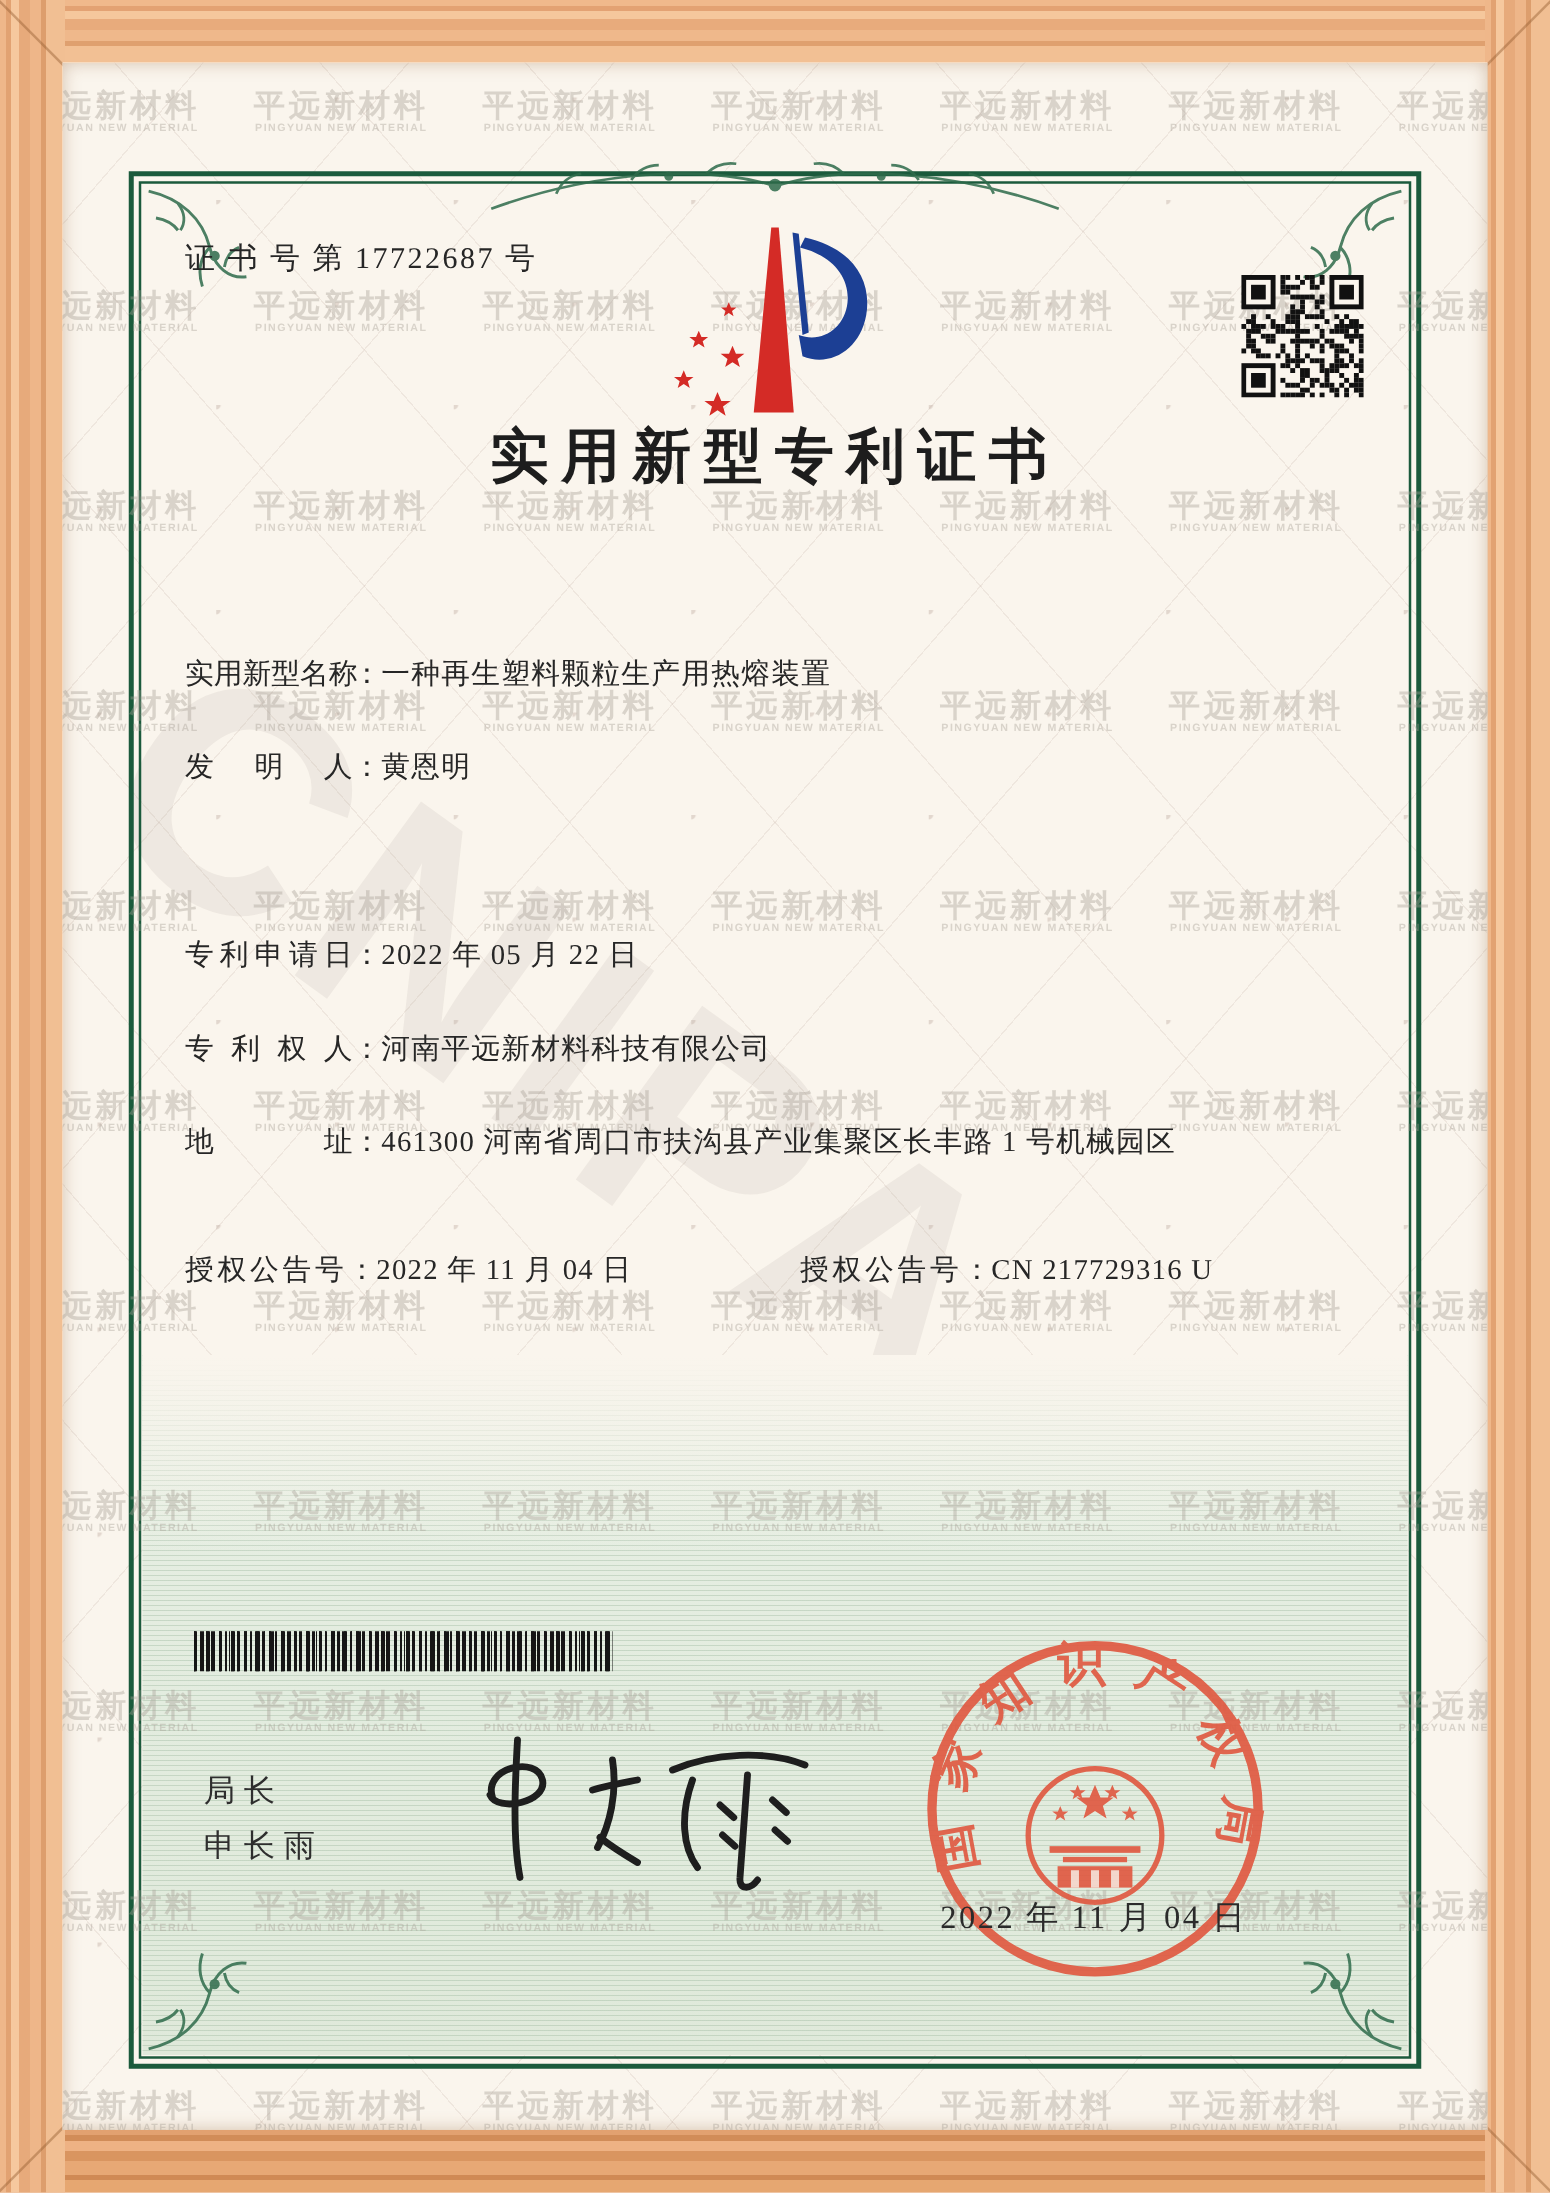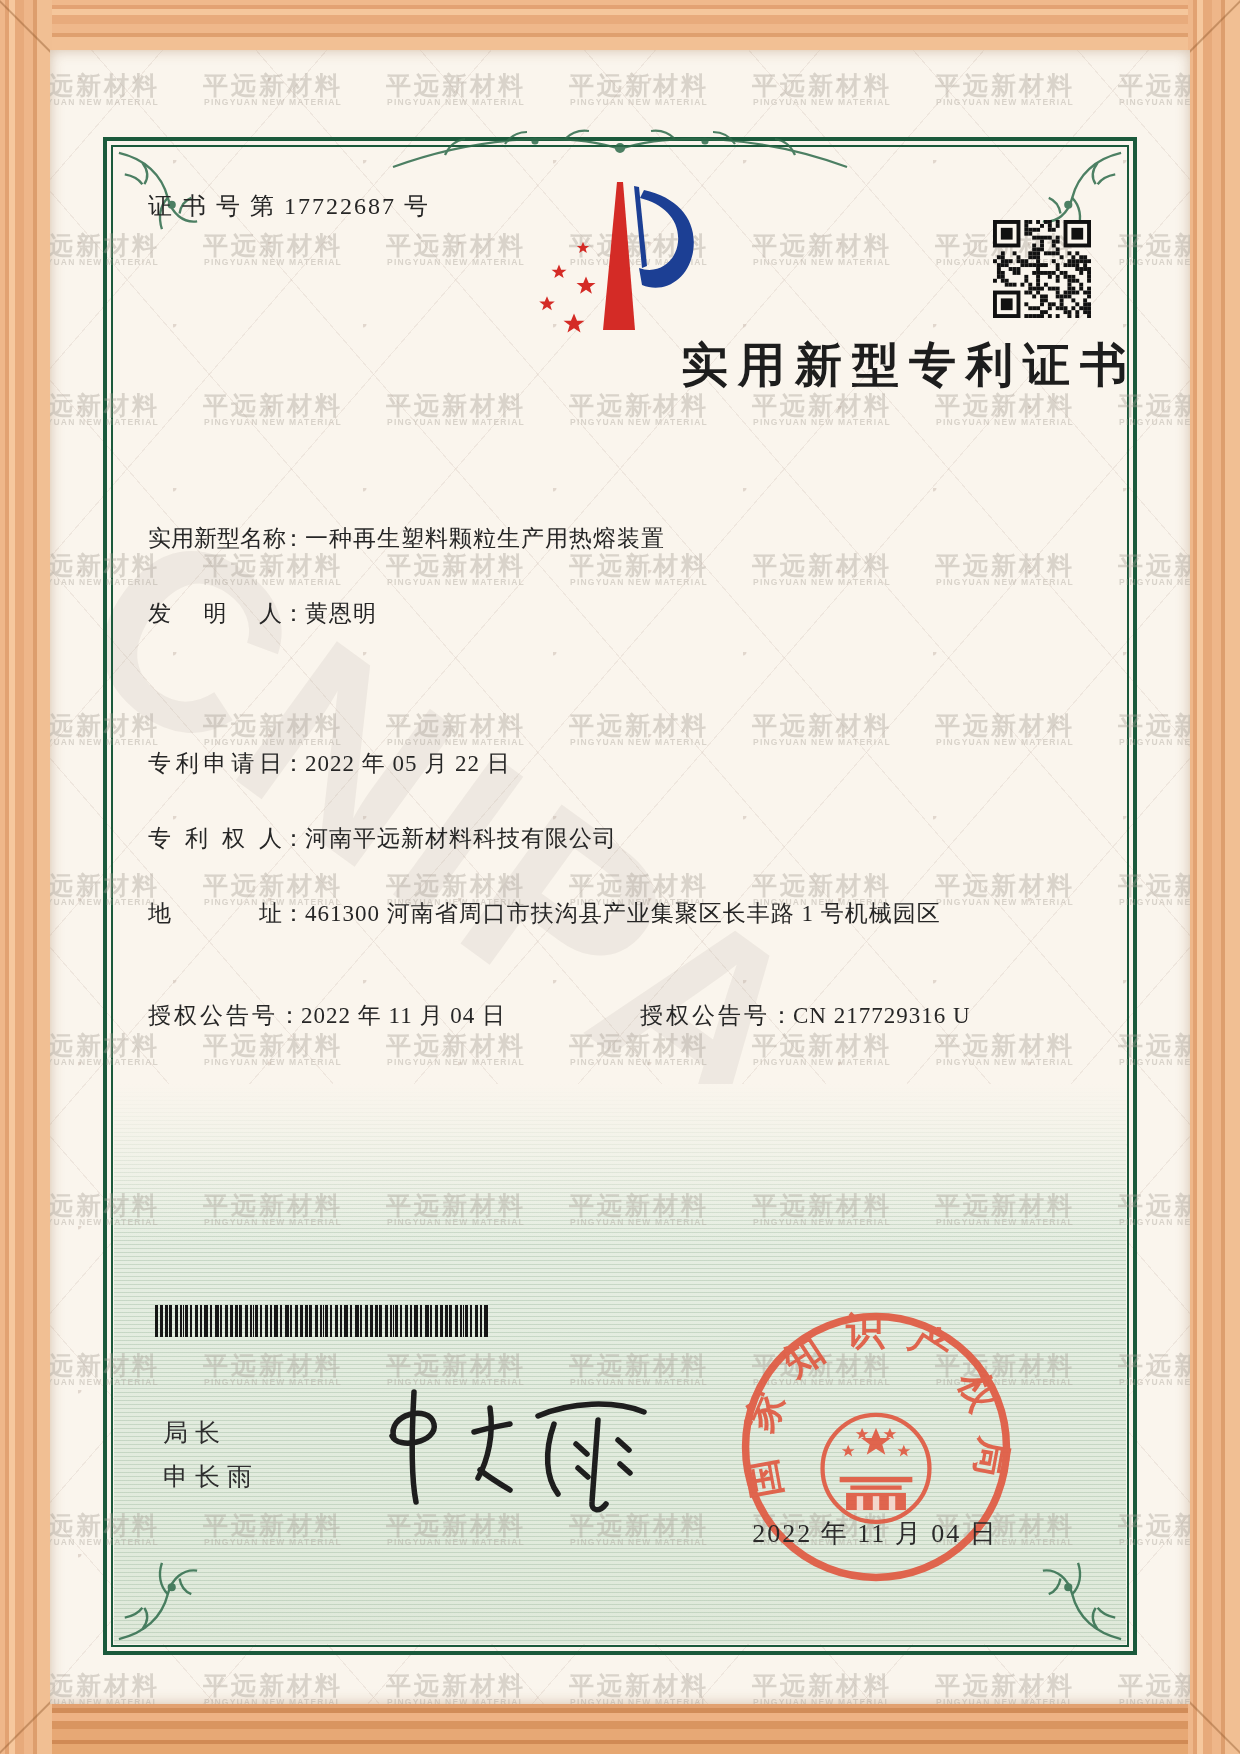--- a/index.html
+++ b/index.html
@@ -75,21 +75,21 @@
   .corner.bl{left:8px;bottom:8px;transform:scaleY(-1);}
   .corner.br{right:8px;bottom:8px;transform:scale(-1,-1);}
   .garland{position:absolute;left:50%;top:-26px;transform:translateX(-50%);width:470px;height:64px;z-index:3;}
 
   
   .content{position:absolute;inset:0;z-index:6;}
   .cert-no{position:absolute;left:98px;top:140px;font-size:24px;letter-spacing:2px;}
   .qr{position:absolute;left:943px;top:170px;width:98px;height:98px;}
   .logo{position:absolute;left:480px;top:124px;width:175px;height:162px;}
   .title{
-    position:absolute;left:53px;top:284px;width:1034px;text-align:right;
+    position:absolute;left:53px;top:284px;width:1034px;text-align:center;
     font-size:47px;font-weight:700;letter-spacing:10px;color:#1d1d1d;
   }
   .field{position:absolute;left:98px;font-size:23px;line-height:45px;white-space:nowrap;}
   .flabel{display:inline-block;width:134px;text-align:justify;text-align-last:justify;vertical-align:top;}
   .fcolon{display:inline-block;width:23px;vertical-align:top;}
   .fvalue{letter-spacing:1px;vertical-align:top;}
   .field.wrap{white-space:normal;width:830px;}
   .field.wrap .fvalue{display:inline-block;width:650px;}
   .grant-group{position:absolute;font-size:23px;line-height:45px;white-space:nowrap;}
   .grant-group .glabel{letter-spacing:3px;}

